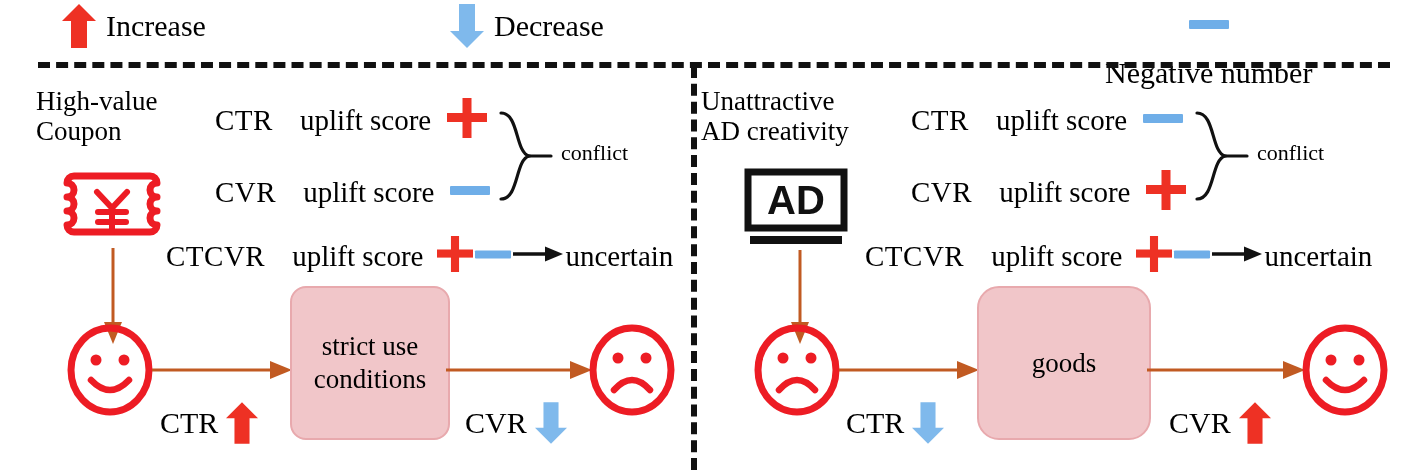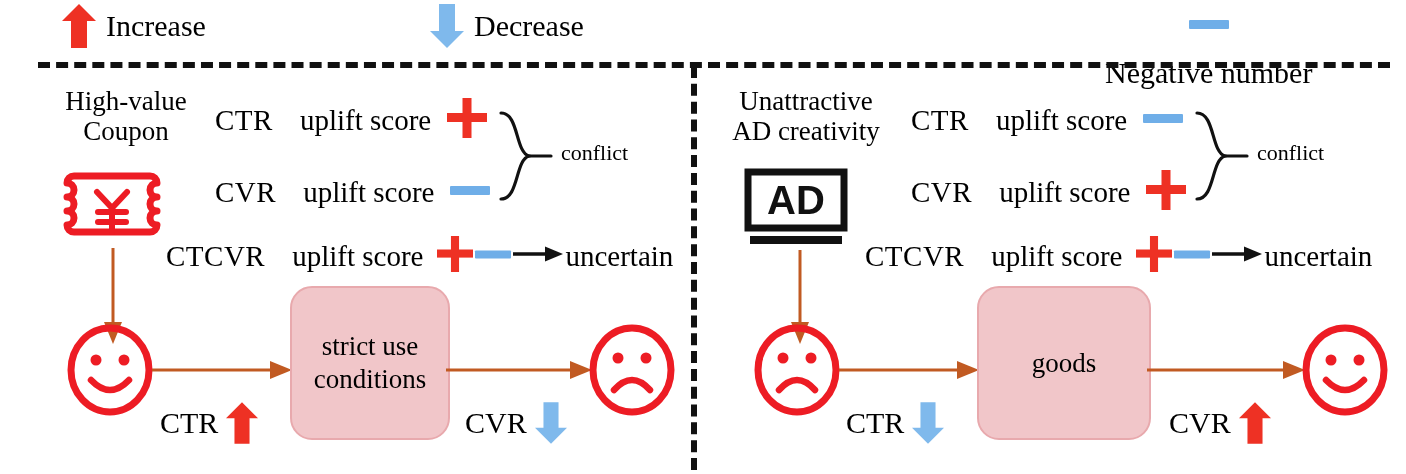--- a/index.html
+++ b/index.html
@@ -19,21 +19,21 @@
   .arrow-up,.arrow-down{position:relative;display:inline-block;}
   .arrow-up svg,.arrow-down svg{display:block;}
 
   
   #hdash{left:38px;top:62px;width:1352px;height:0;
          border-top:6px dashed #111;}
   #vdash{left:691px;top:66px;width:0;height:404px;
          border-left:6px dashed #111;}
 
   
-  .src-title{font-size:27px;line-height:30px;text-align:center;font-family:Liberation Serif, serif;}
+  .src-title{font-size:27px;line-height:30px;font-family:Liberation Serif, serif;}
 
   
   .score-row{display:flex;align-items:center;white-space:nowrap;}
   .score-key{font-size:29px;letter-spacing:.5px;}
   .score-rest{font-size:29px;margin-left:27px;}
 
   
   .brace svg{display:block;}
   .conflict-label{font-size:22px;}
 
@@ -57,21 +57,21 @@
 
   <div class="legend-item" style="left:62px;">
     <span class="arrow-up">
       <svg width="34" height="44" viewBox="0 0 34 44">
           <path d="M17 0 L34 17 L25 17 L25 44 L9 44 L9 17 L0 17 Z" fill="#EE3124"></path>
         </svg>
     </span>
     <span class="legend-label">Increase</span>
   </div>
 
-  <div class="legend-item" style="left:430px;justify-content:flex-end;">
+  <div class="legend-item" style="left:450px;justify-content:flex-end;">
     <span class="arrow-down">
       <svg width="34" height="44" viewBox="0 0 34 44">
           <path d="M17 44 L34 27 L25 27 L25 0 L9 0 L9 27 L0 27 Z" fill="#7FB9EC"></path>
         </svg>
     </span>
     <span class="legend-label">Decrease</span>
   </div>
 
 
   <div class="legend-item" style="left:1105px;flex-direction:column;">
@@ -175,21 +175,21 @@
     </svg>
   </div>
 
   <div class="abs" style="left:152px;top:293px;">
     <svg width="140" height="22" viewBox="0 0 140 22">
       <line x1="0" y1="11" x2="124" y2="11" stroke="#C15A22" stroke-width="3"></line>
       <path d="M140 11 L118 2 L118 20 Z" fill="#C15A22"></path>
     </svg>
   </div>
 
-  <div class="abs pbox" style="left:290px;top:220px;width:156px;height:150px;">
+  <div class="abs pbox" style="left:290px;top:220px;width:156px;height:150px;border-radius:16px;">
     <div>
       <div>strict use</div>
       <div>conditions</div>
     </div>
   </div>
 
   <div class="abs" style="left:446px;top:293px;">
     <svg width="146" height="22" viewBox="0 0 146 22">
       <line x1="0" y1="11" x2="130" y2="11" stroke="#C15A22" stroke-width="3"></line>
       <path d="M146 11 L124 2 L124 20 Z" fill="#C15A22"></path>

